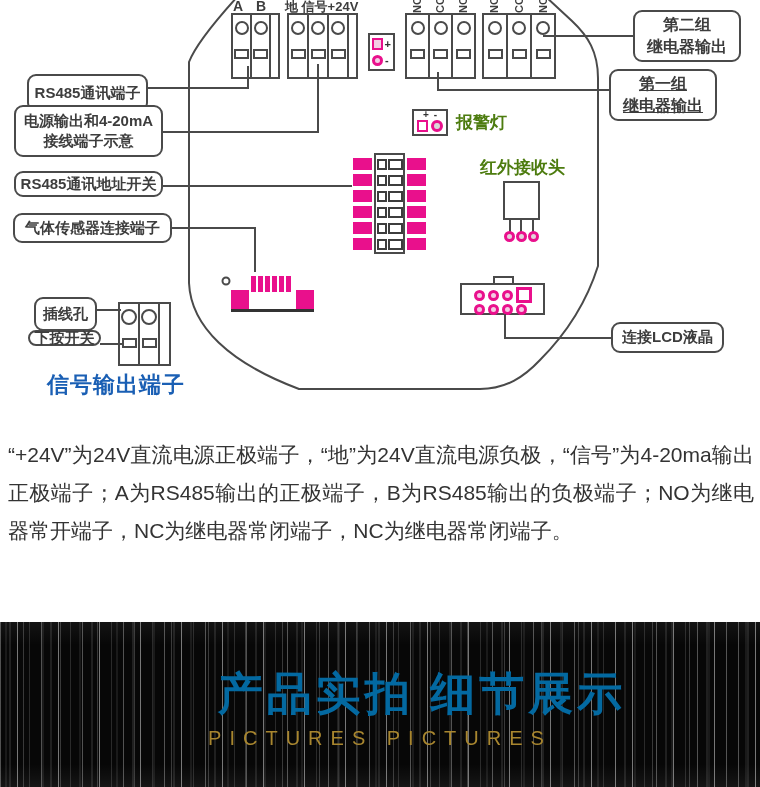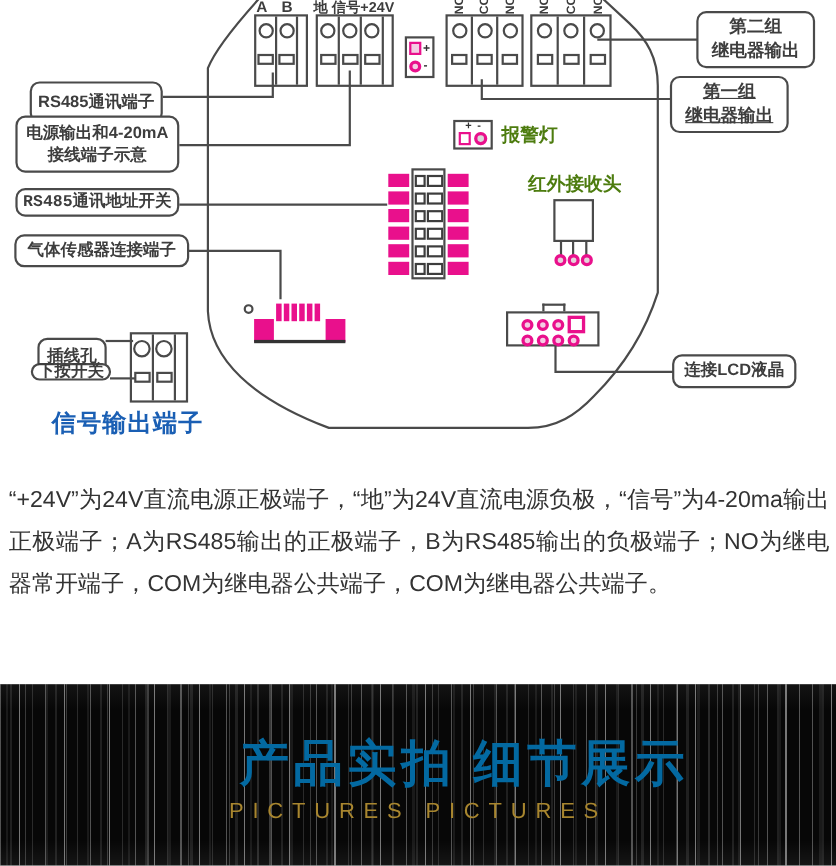--- a/index.html
+++ b/index.html
@@ -269,44 +269,44 @@
     <div class="tcol thin" style="flex:0 0 9px;"></div>
   </div>
 
   <div class="co" style="left:27px;top:74px;width:121px;height:38px;">
       <span>RS485通讯端子</span>
     </div>
   <div class="co" style="left:14px;top:105px;width:149px;height:52px;">
     <span>电源输出和4-20mA</span>
     <span>接线端子示意</span>
   </div>
-  <div class="co" style="left:14px;top:171px;width:149px;height:26px;font-family:Liberation Mono, monospace;">
+  <div class="co" style="left:14px;top:171px;width:149px;height:26px;">
       <span>RS485通讯地址开关</span>
     </div>
   <div class="co" style="left:13px;top:213px;width:159px;height:30px;">
       <span>气体传感器连接端子</span>
     </div>
-  <div class="co" style="left:34px;top:307px;width:63px;height:34px;">
+  <div class="co" style="left:34px;top:297px;width:63px;height:34px;">
       <span>插线孔</span>
     </div>
   <div class="co" style="left:28px;top:330px;width:73px;height:16px;">
       <span>下按开关</span>
     </div>
   <div class="co" style="left:633px;top:10px;width:108px;height:52px;font-size:16px;">
     <span>第二组</span>
     <span>继电器输出</span>
   </div>
   <div class="co" style="left:609px;top:69px;width:108px;height:52px;font-size:16px;text-decoration:underline;">
     <span>第一组</span>
     <span>继电器输出</span>
   </div>
   <div class="co" style="left:611px;top:322px;width:113px;height:31px;">
       <span>连接LCD液晶</span>
     </div>
 
   <div id="caption">信号输出端子</div>
 </div>
 
-<div id="description">“+24V”为24V直流电源正极端子，“地”为24V直流电源负极，“信号”为4-20ma输出正极端子；A为RS485输出的正极端子，B为RS485输出的负极端子；NO为继电器常开端子，COM为继电器公共端子，COM为继电器公共端子。</div>
+<div id="description">“+24V”为24V直流电源正极端子，“地”为24V直流电源负极，“信号”为4-20ma输出正极端子；A为RS485输出的正极端子，B为RS485输出的负极端子；NO为继电器常开端子，NC为继电器常闭端子，NC为继电器常闭端子。</div>
 
 <div id="banner"></div>
 <div id="banner-title">产品实拍 细节展示</div>
 <div id="banner-subtitle">PICTURES PICTURES</div>
 
 </body></html>

